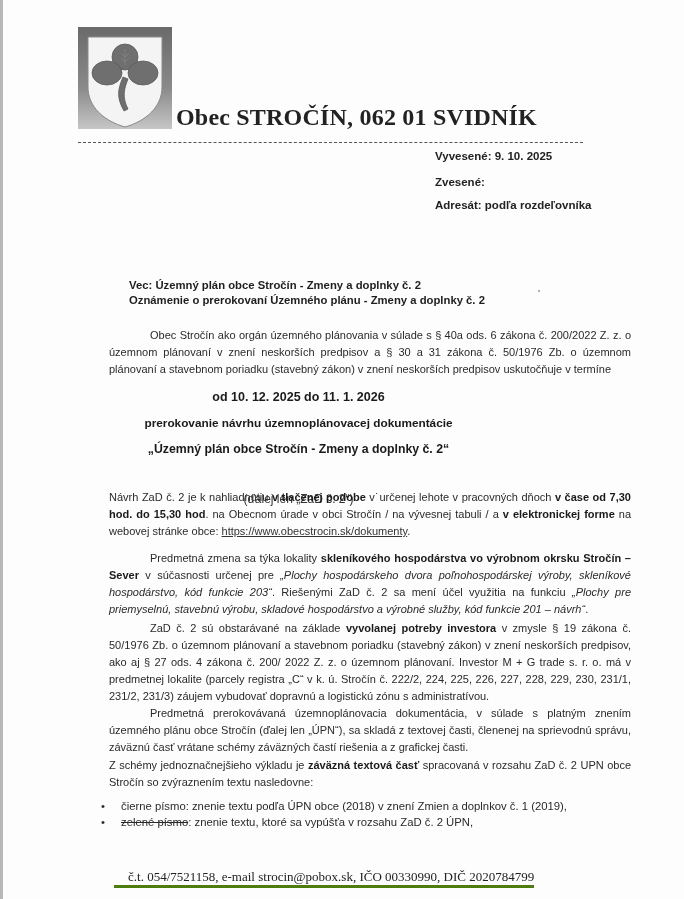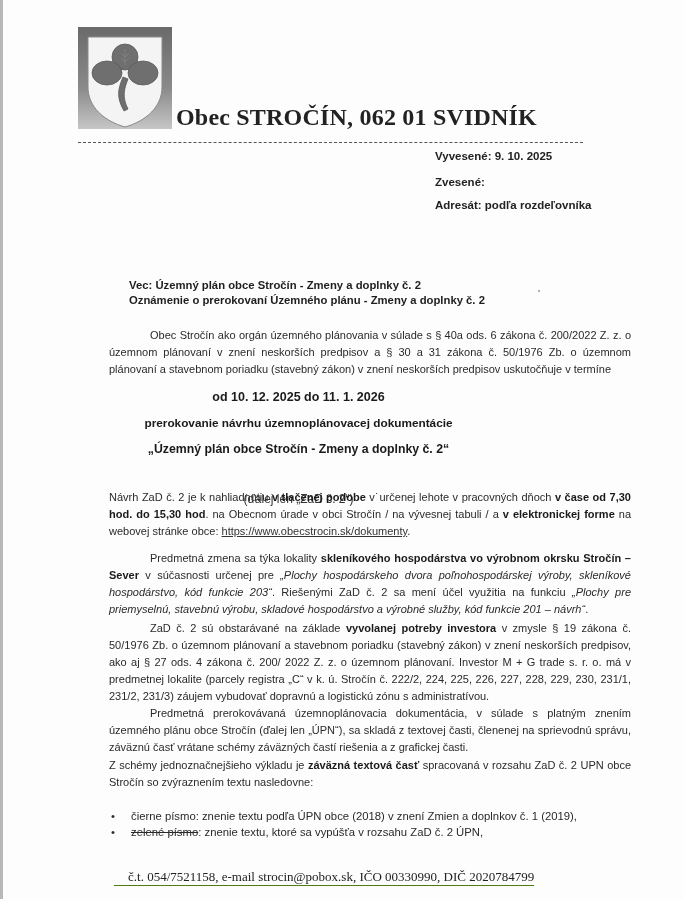--- a/index.html
+++ b/index.html
@@ -18,25 +18,25 @@
   .meta { position: absolute; left: 435px; font-weight: bold; font-size: 11.5px; color: #222; white-space: nowrap; }
   .abs { position: absolute; white-space: nowrap; }
   .subject { left: 117px; font-weight: bold; font-size: 11.3px; margin-left: 12px; }
   .para { position: absolute; left: 77px; width: 522px; font-size: 11px; line-height: 17px; text-align: justify; color: #2a2a2a; margin-left: 32px; }
   .para p { margin: 0; }
   .indent { text-indent: 41px; }
   .center { position: absolute; left: 0; width: 597px; text-align: center; color: #222; }
   .b { font-weight: bold; color: #1a1a1a; }
   .i { font-style: italic; }
   a.link { color: #333; text-decoration: underline; }
-  ul.legend { position: absolute; left: 95px; top: 796px; margin: 12px; padding: 0; list-style: none; font-size: 11.3px; line-height: 16px; color: #2a2a2a; }
+  ul.legend { position: absolute; left: 95px; top: 796px; margin: 2px; padding: 0; list-style: none; font-size: 11.3px; line-height: 16px; color: #2a2a2a; }
   ul.legend li { position: relative; padding-left: 24px; white-space: nowrap; }
   ul.legend li::before { content: "•"; position: absolute; left: 4px; top: 0; }
   .strike { text-decoration: line-through; }
-  .footer { position: absolute; left: 114px; top: 869px; font-family: "Liberation Serif", serif; font-size: 13px; color: #222; white-space: nowrap; border-bottom: 1px solid #4d7c0f; padding-left: 0; }
+  .footer { position: absolute; left: 114px; top: 869px; font-family: "Liberation Serif", serif; font-size: 13px; color: #222; white-space: nowrap; border-bottom: 3px solid #4d7c0f; padding-left: 0; }
   .speck { position: absolute; width: 2px; height: 2px; background: #999; border-radius: 1px; }
 </style>
 </head>
 <body>
 
 <div class="edge"></div>
 
 <div class="logo">
   <svg viewBox="0 0 94 102">
     <path d="M10 10 H84 V60 C84 80 68 94 47 100 C26 94 10 80 10 60 Z" fill="#f4f4f4" stroke="#8a8a8a" stroke-width="1"></path>

